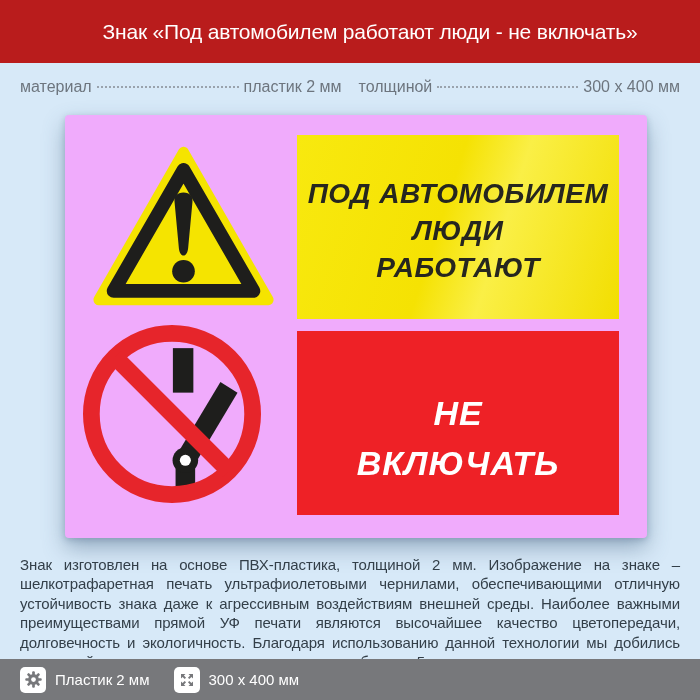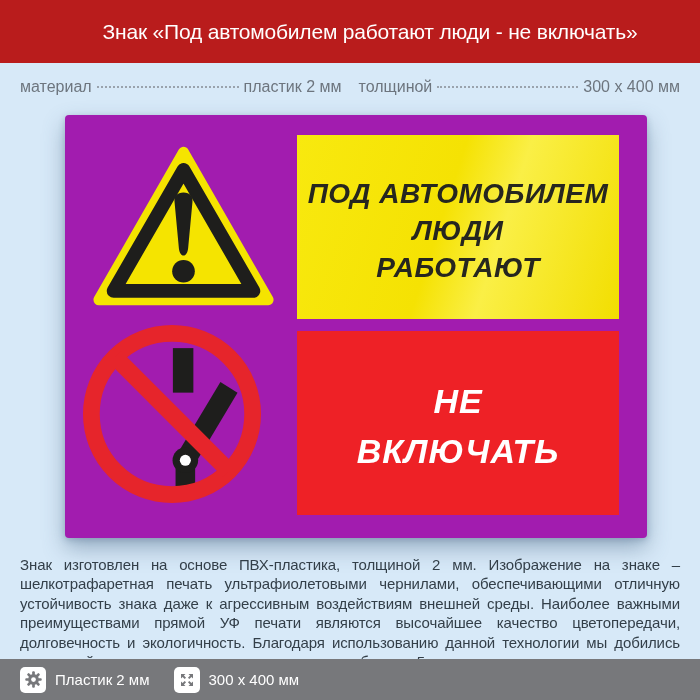--- a/index.html
+++ b/index.html
@@ -13,31 +13,31 @@
   .header .title { color:#FFFFFF; font-size:21px; letter-spacing:-0.2px; }
 
   
   .specs { position:absolute; top:63px; left:0; width:700px; height:47px;
            display:flex; align-items:center; padding:0 20px; gap:17px; }
   .spec { flex:1; display:flex; align-items:baseline; color:#6D757E; font-size:16px; }
   .spec .leader { flex:1; border-bottom:2px dotted #9AA3AD; margin:0 5px; transform:translateY(-4px); }
 
   
   .card { position:absolute; left:65px; top:115px; width:582px; height:423px;
-          background:#a21caf; border-radius:4px;
+          background:#f0abfc; border-radius:4px;
           box-shadow:0 10px 22px rgba(70,100,130,.45), 0 2px 6px rgba(70,100,130,.3); }
   .tri { position:absolute; left:25px; top:28px; width:187px; height:166px; }
   .proh { position:absolute; left:18px; top:210px; width:178px; height:178px; }
   .warnbox { position:absolute; left:232px; top:20px; width:322px; height:184px;
              background:linear-gradient(108deg,#F8E90F 0%,#F5E203 45%,#FAEF46 62%,#F2DE00 100%);
              text-align:center; padding-top:40px;
              font-style:italic; font-weight:bold; font-size:28px; line-height:37px;
              color:#26261F; letter-spacing:0.5px; }
   .banbox { position:absolute; left:232px; top:216px; width:322px; height:184px;
-            background:#EE2126; text-align:center; padding-top:45px;
+            background:#EE2126; text-align:center; padding-top:57px;
             font-style:italic; font-weight:bold; font-size:34px; line-height:50px;
             color:#FFFFFF; letter-spacing:1px; }
 
   
   .desc { position:absolute; top:548px; left:0; width:700px; padding:7px 20px 0;
           color:#333F49; font-size:15px; line-height:19.4px; text-align:justify;
           letter-spacing:-0.1px; }
 
   
   .footer { position:absolute; bottom:0; left:0; width:700px; height:41px; background:#77787B;

